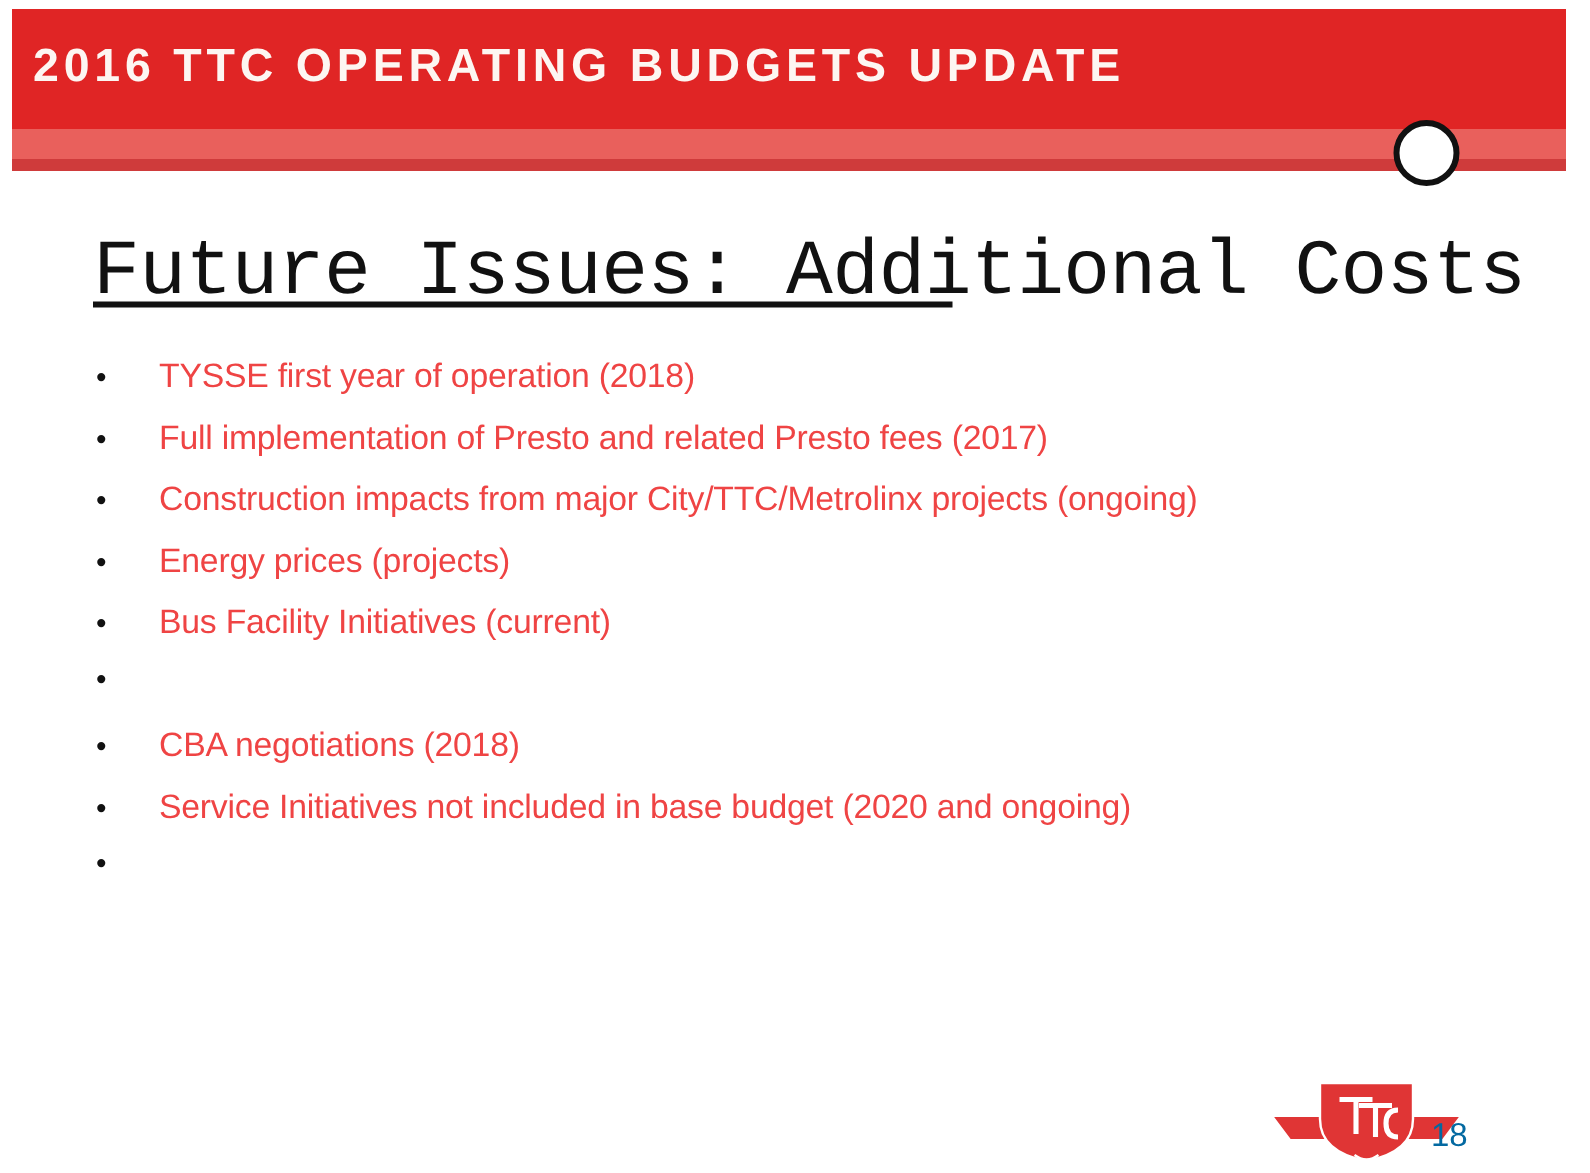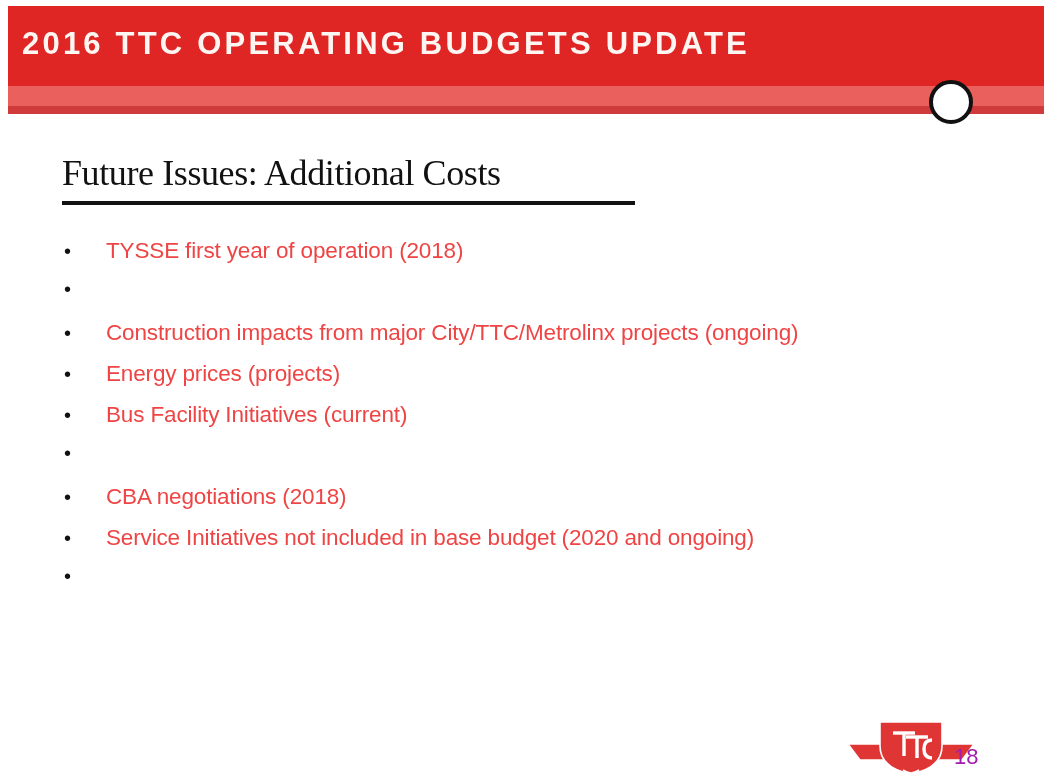--- a/index.html
+++ b/index.html
@@ -74,23 +74,23 @@
     border: 4px solid #111111;
     border-radius: 50%;
     background: #ffffff;
   }
 
   
   .slide-title {
     position: absolute;
     left: 62px;
     top: 152px;
-    font-size: 36px;
+    font-size: 52px;
     color: #111111;
-    font-family: Liberation Serif, serif;
+    font-family: Liberation Mono, monospace;
     letter-spacing: -0.4px;
     white-space: nowrap;
   }
   .slide-title-underline {
     position: absolute;
     left: 62px;
     top: 201px;
     width: 573px;
     height: 4px;
     background: #111111;
@@ -139,21 +139,21 @@
     left: 0;
     top: 0;
     width: 130px;
     height: 60px;
   }
   .page-number {
     position: absolute;
     left: 108px;
     top: 28px;
     font-size: 22px;
-    color: #a21caf;
+    color: #0369a1;
     font-family: "Liberation Sans", sans-serif;
   }
 </style>
 </head>
 <body>
 
 <div class="slide">
 
   <div class="banner">
     <div class="banner-main"></div>
@@ -166,20 +166,21 @@
   <div class="slide-title">Future Issues: Additional Costs</div>
   <div class="slide-title-underline"></div>
 
   <div class="bullet-list">
     <div class="bullet-item">
       <span class="bullet-marker">•</span>
       <span class="bullet-text">TYSSE first year of operation (2018)</span>
     </div>
     <div class="bullet-item">
       <span class="bullet-marker">•</span>
+      <span class="bullet-text">Full implementation of Presto and related Presto fees (2017)</span>
     </div>
     <div class="bullet-item">
       <span class="bullet-marker">•</span>
       <span class="bullet-text">Construction impacts from major City/TTC/Metrolinx projects (ongoing)</span>
     </div>
     <div class="bullet-item">
       <span class="bullet-marker">•</span>
       <span class="bullet-text">Energy prices (projects)</span>
     </div>
     <div class="bullet-item">

